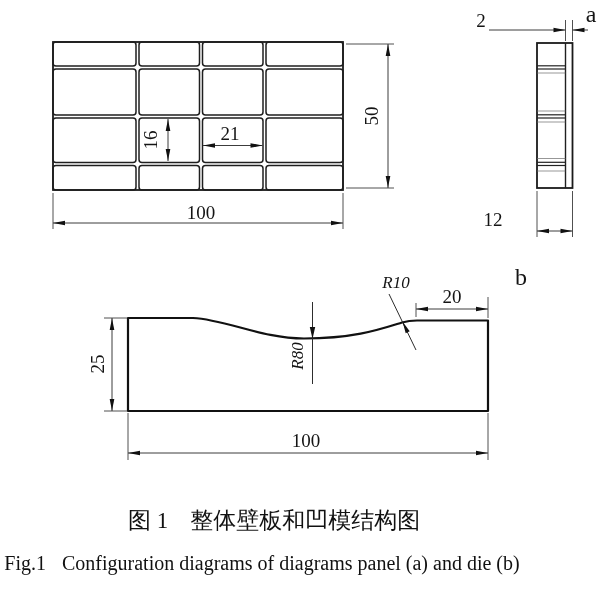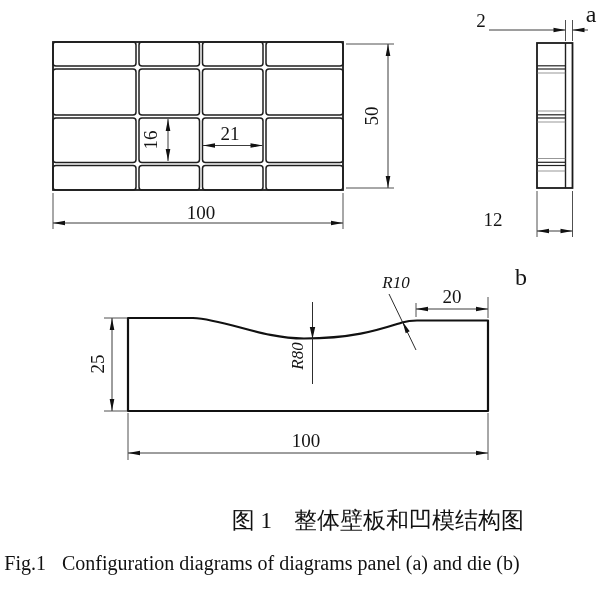--- a/index.html
+++ b/index.html
@@ -13,21 +13,21 @@
   .rib{stroke:#222;stroke-width:1.2px;}
   .thin{stroke:#6a6a6a;stroke-width:0.7px;}
   .ext{stroke:#3c3c3c;stroke-width:0.9px;}
   .dim{stroke:#3c3c3c;stroke-width:1px;fill:none;}
   .leader{stroke:#2d2d2d;stroke-width:1px;fill:none;}
   .arrowfill{fill:#111;stroke:none;}
   text{fill:#141414;font-family:"Liberation Serif","DejaVu Serif",serif;font-size:19px;}
   text.small{font-size:19px;}
   text.viewlabel{font-size:24px;}
   text.radius{font-style:italic;font-size:17px;}
-  .cap-zh{position:absolute;top:505px;left:0;width:524px;text-align:right;
+  .cap-zh{position:absolute;top:505px;left:12px;width:524px;text-align:center;
           font-size:23px;color:#111;white-space:nowrap;}
   .cap-zh .prefix{margin-right:22px;}
   .cap-en{position:absolute;top:552px;left:0;width:524px;text-align:center;
           font-size:20px;color:#111;white-space:nowrap;}
   .cap-en .prefix{margin-right:16px;}
 </style>
 </head>
 <body>
 
 <div id="figure-root">

